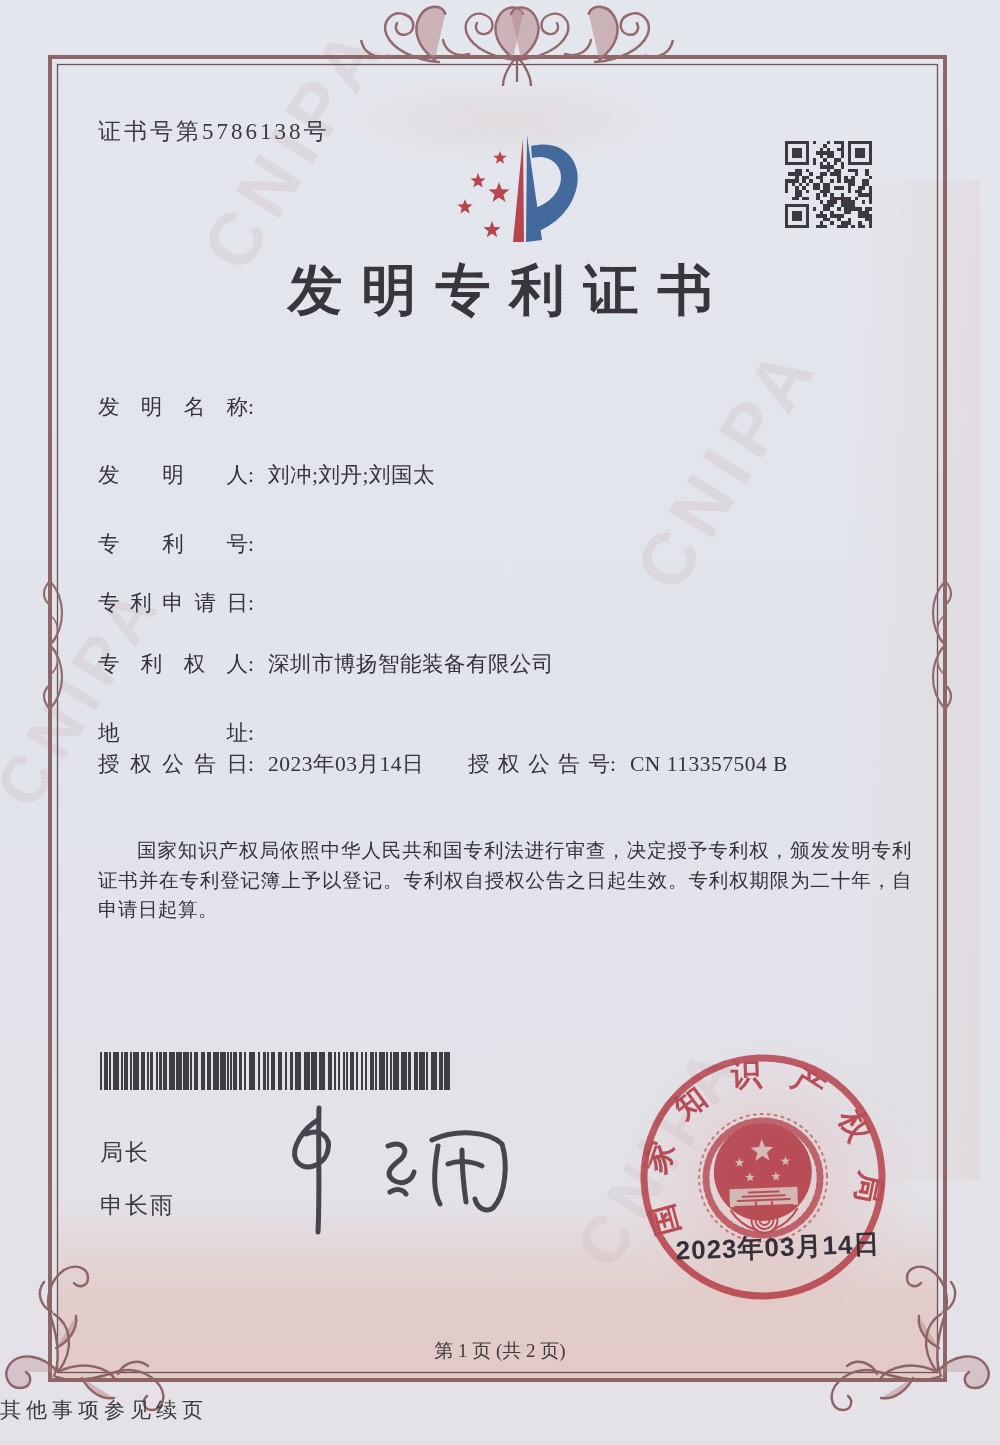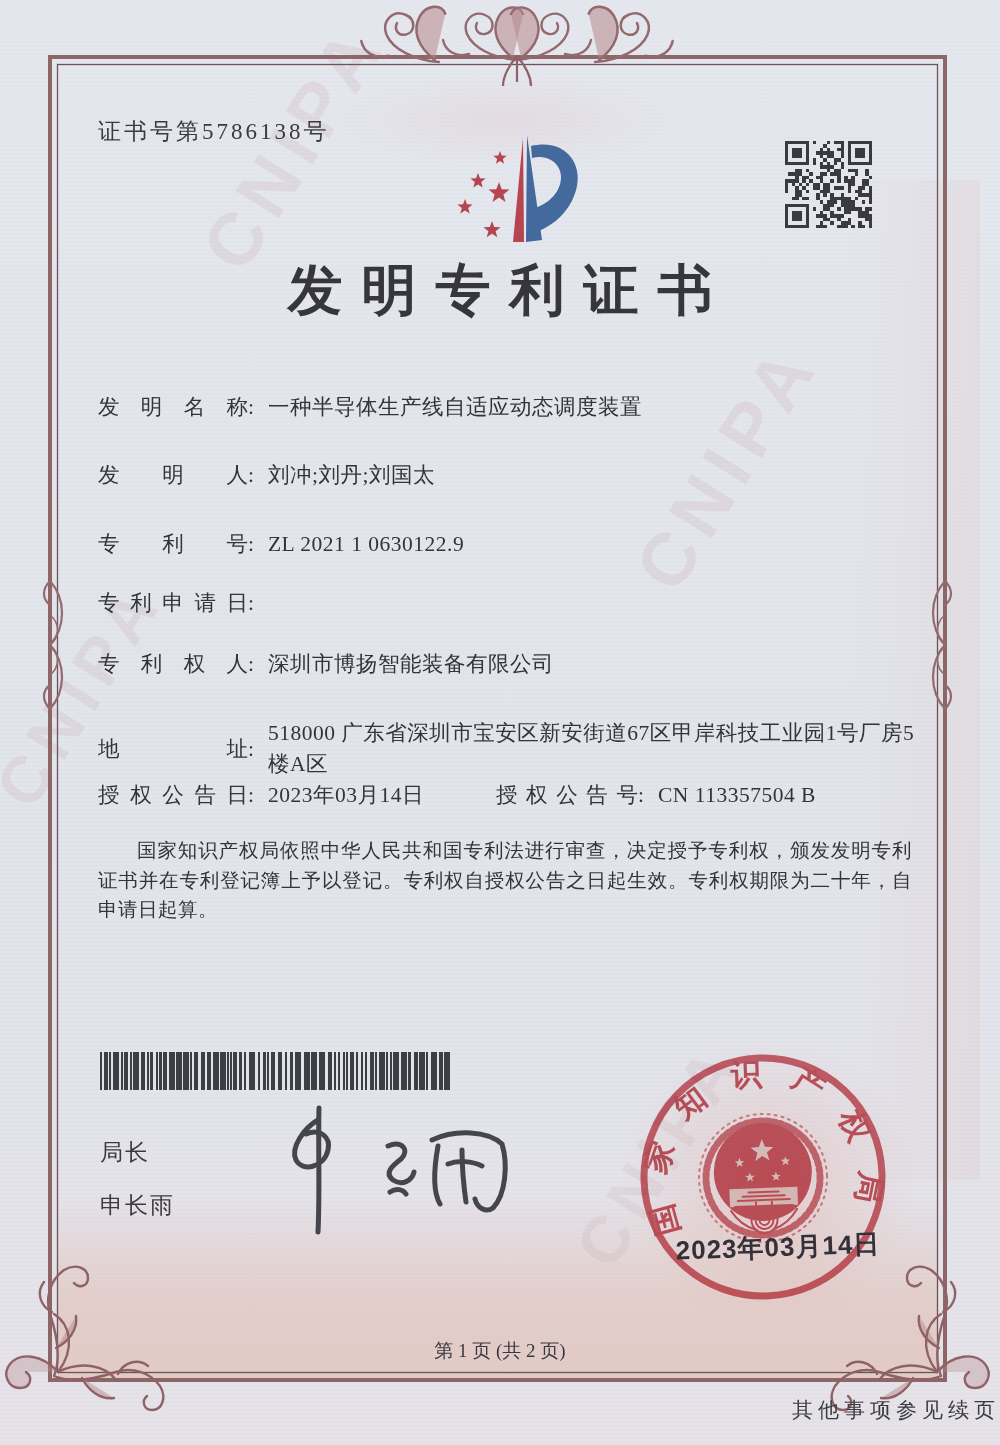--- a/index.html
+++ b/index.html
@@ -58,21 +58,21 @@
     color:#36363c;
   }
 
   .fields{position:absolute;left:98px;top:392px;width:818px;font-size:21.5px;color:#33333a;}
   .frow{display:flex;align-items:center;line-height:31px;}
   .flabel{display:inline-block;width:150px;text-align:justify;text-align-last:justify;flex:0 0 150px;}
   .fcolon{flex:0 0 auto;margin-right:14px;}
   .fvalue{flex:1 1 auto;letter-spacing:.5px;}
   .mb40{margin-bottom:37px;} .mb42{margin-bottom:38px;} .mb34{margin-bottom:28px;}
   .mb33{margin-bottom:30px;} .mb43{margin-bottom:38px;} .mb0{margin-bottom:0;}
-  .grant-row{display:flex;gap:28px;}
+  .grant-row{display:flex;}
   .grant-group{display:flex;align-items:flex-start;line-height:31px;}
   .grant-group.second{margin-left:44px;}
   .grant-group.second .flabel{width:142px;flex-basis:142px;}
 
   .paragraphs{position:absolute;left:98px;top:836px;width:814px;
     font-size:19.5px;line-height:29.5px;letter-spacing:.5px;color:#33333a;text-align:justify;}
   .paragraphs p{margin:0 0 11px 0;text-indent:2em;}
 
   .barcode{position:absolute;left:100px;top:1052px;}
 
@@ -83,21 +83,21 @@
   .sig{position:absolute;left:262px;top:1102px;}
 
   .seal{position:absolute;left:634px;top:1048px;transform:rotate(-2deg);mix-blend-mode:multiply;opacity:.94;}
   .seal-date{
     position:absolute;left:668px;top:1230px;width:220px;text-align:center;
     font-size:26px;font-weight:600;color:#34303a;letter-spacing:1px;transform:rotate(-2deg);
     font-family:"Liberation Sans","DejaVu Sans",sans-serif;
   }
 
   .page-num{position:absolute;left:0;right:0;top:1338px;text-align:center;font-size:19px;color:#3a3a40;font-family:Liberation Serif, serif;}
-  .continue-note{position:absolute;left:0;right:0;top:1396px;text-align:right;font-size:21px;
+  .continue-note{position:absolute;left:0;right:0;top:1396px;text-align:left;font-size:21px;
     letter-spacing:5px;color:#3a3a40;}
 </style>
 </head>
 <body>
 
 <div class="page">
 
   <div class="grain"></div>
   <div class="tint tint-top"></div>
   <div class="tint tint-right"></div>
@@ -482,45 +482,42 @@
         <rect x="6" y="24" width="1" height="1" fill="#3a3a40"></rect>
       </g>
   </svg>
 
   <div class="title">发明专利证书</div>
 
   <div class="fields">
     <div class="frow mb40">
       <span class="flabel">发明名称</span>
         <span class="fcolon">:</span>
-      <span class="fvalue">一种半导体生产线自适应动态调度装置</span>
     </div>
     <div class="frow mb42">
       <span class="flabel">发明人</span>
         <span class="fcolon">:</span>
       <span class="fvalue">刘冲;刘丹;刘国太</span>
     </div>
     <div class="frow mb34">
       <span class="flabel">专利号</span>
         <span class="fcolon">:</span>
-      <span class="fvalue">ZL 2021 1 0630122.9</span>
     </div>
     <div class="frow mb33">
       <span class="flabel">专利申请日</span>
         <span class="fcolon">:</span>
     </div>
     <div class="frow mb43">
       <span class="flabel">专利权人</span>
         <span class="fcolon">:</span>
       <span class="fvalue">深圳市博扬智能装备有限公司</span>
     </div>
     <div class="frow mb0">
       <span class="flabel">地址</span>
         <span class="fcolon">:</span>
-      <span class="fvalue">518000 广东省深圳市宝安区新安街道67区甲岸科技工业园1号厂房5楼A区</span>
     </div>
     <div class="grant-row">
       <div class="grant-group">
         <span class="flabel">授权公告日</span>
           <span class="fcolon">:</span>
         <span class="fvalue">2023年03月14日</span>
       </div>
       <div class="grant-group second">
         <span class="flabel">授权公告号</span>
           <span class="fcolon">:</span>

